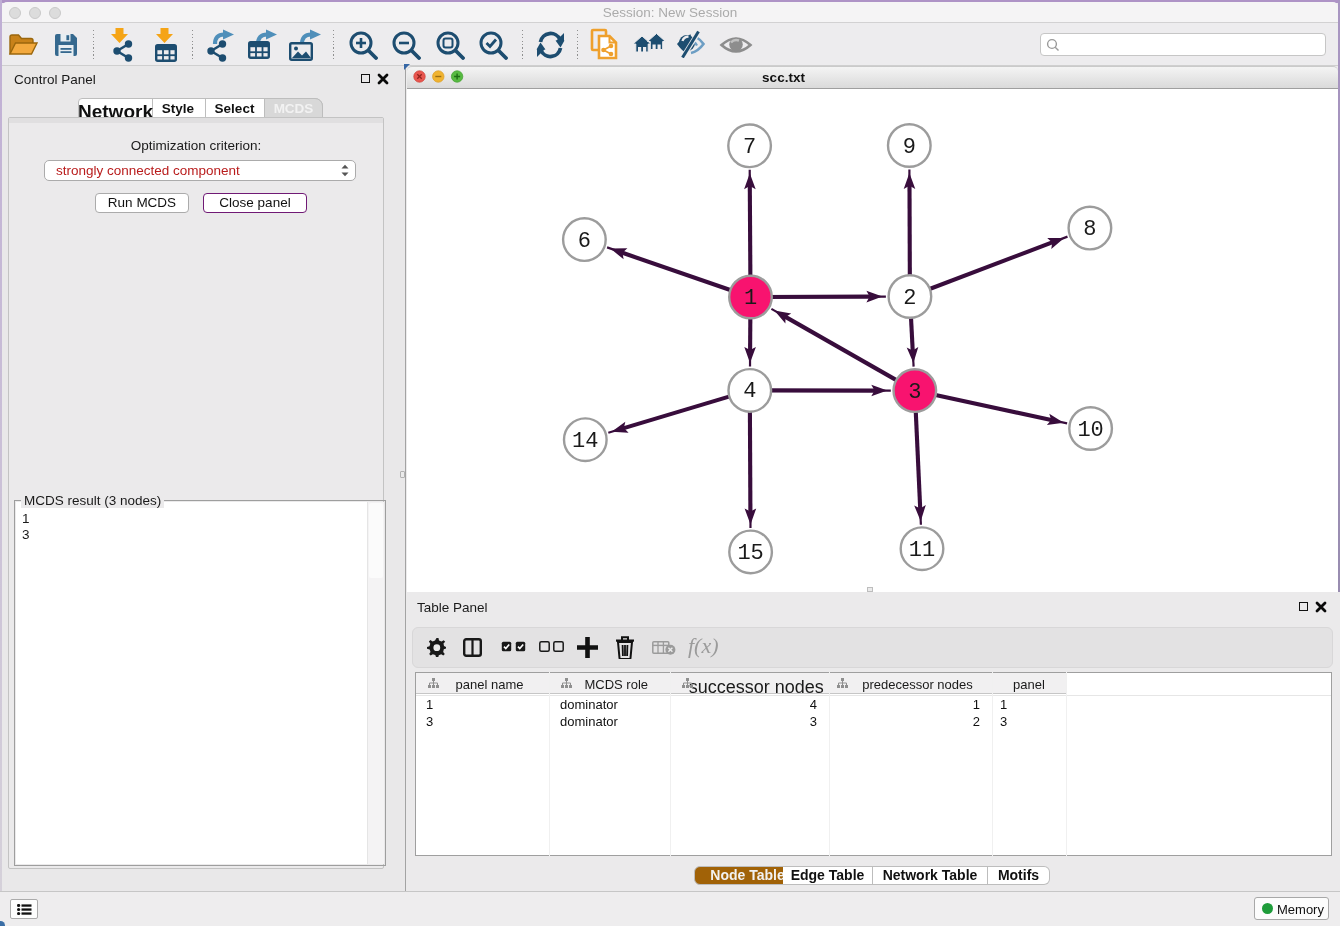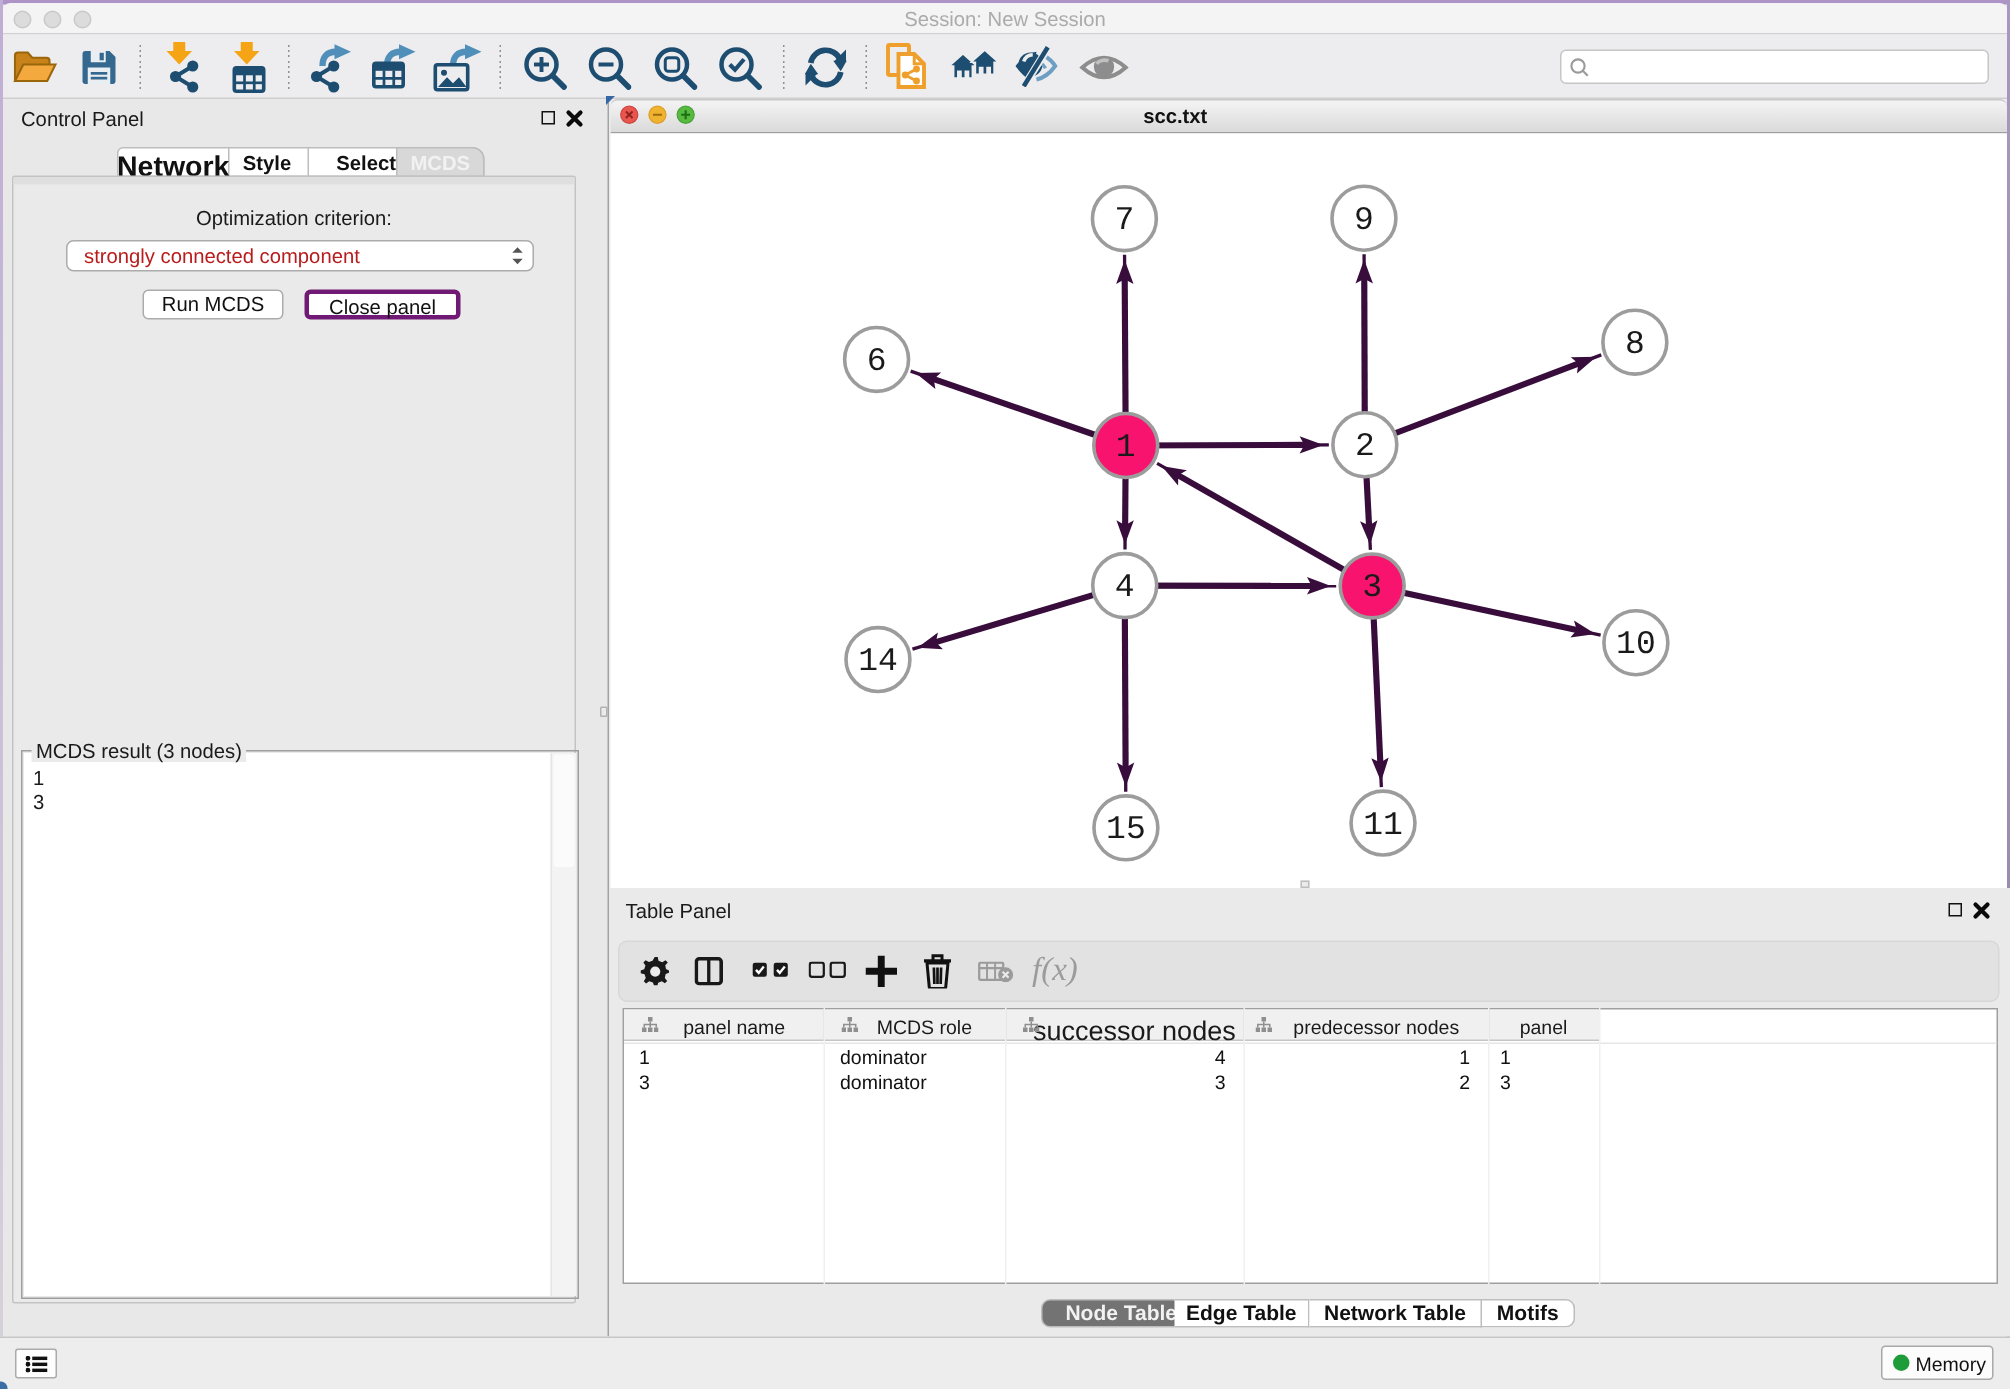--- a/index.html
+++ b/index.html
@@ -171,33 +171,33 @@
 <svg class="abs" style="left:377px;top:73px" width="12" height="12" viewBox="0 0 12 12">
     <path d="M2 2 L10 10 M10 2 L2 10" stroke="#0a0a0a" stroke-width="2.8" stroke-linecap="round"></path>
   </svg>
 
 <div class="abs" style="left:78px;top:98px;width:245px;height:19.5px;background:#fff;border:1px solid #bdbdbd;border-radius:4px 8px 0 0"></div>
 <div class="abs" style="left:264px;top:98px;width:59px;height:19.5px;background:#d8d8d8;border:1px solid #bdbdbd;border-radius:0 8px 0 0"></div>
 <div class="abs" style="left:151.5px;top:98px;width:1px;height:19.5px;background:#bdbdbd"></div>
 <div class="abs" style="left:205px;top:98px;width:1px;height:19.5px;background:#bdbdbd"></div>
 <div class="abs" style="left:78px;top:101px;width:74px;text-align:center;font-size:19px;font-weight:bold;color:#111">Network</div>
 <div class="abs" style="left:151px;top:101px;width:54px;text-align:center;font-size:13.5px;font-weight:bold;color:#111">Style</div>
-<div class="abs" style="left:205px;top:101px;width:59px;text-align:right;font-size:13.5px;font-weight:bold;color:#111">Select</div>
+<div class="abs" style="left:205px;top:101px;width:59px;text-align:center;font-size:13.5px;font-weight:bold;color:#111">Select</div>
 <div class="abs" style="left:264px;top:101px;width:59px;text-align:center;font-size:13.5px;font-weight:bold;color:#f2f2f2">MCDS</div>
 
 <div class="abs" style="left:8px;top:117px;width:376px;height:752px;background:#ebeaeb;border:1px solid #c3c3c3;border-radius:2px"></div>
 <div class="abs" style="left:9px;top:118px;width:374px;height:5px;background:#e0dfe0"></div>
 <div class="abs" style="left:8px;top:138px;width:376px;text-align:center;font-size:13.5px;color:#1a1a1a">Optimization criterion:</div>
 <div class="abs" style="left:44px;top:160px;width:312px;height:21px;background:#fff;border:1px solid #ababab;border-radius:5px"></div>
 <div class="abs" style="left:56px;top:163px;font-size:13.5px;color:#b91c1c">strongly connected component</div>
 <svg class="abs" style="left:339px;top:163px" width="12" height="15" viewBox="0 0 12 15">
     <path d="M2.5 5.5 L6 1.8 L9.5 5.5 Z M2.5 9.5 L6 13.2 L9.5 9.5 Z" fill="#555"></path>
   </svg>
 <div class="abs" style="left:95px;top:193px;width:94px;height:20px;background:#fff;border:1px solid #ababab;border-radius:4px;text-align:center;font-size:13.5px;color:#111;line-height:18px">Run MCDS</div>
-<div class="abs" style="left:203px;top:193px;width:104px;height:20px;background:#fff;border:3px solid #701a75;border-radius:4px;text-align:center;font-size:13.5px;color:#111;line-height:18px">Close panel</div>
+<div class="abs" style="left:203px;top:193px;width:104px;height:20px;background:#fff;border:1px solid #701a75;border-radius:4px;text-align:center;font-size:13.5px;color:#111;line-height:18px">Close panel</div>
 
 <div class="abs" style="left:14px;top:500px;width:372px;height:366px;border:1px solid #9e9e9e"></div>
 <div class="abs" style="left:16px;top:502px;width:368px;height:362px;background:#fff"></div>
 <div class="abs" style="left:367px;top:502px;width:17px;height:362px;background:#f4f3f4;border-left:1px solid #e5e5e5"></div>
 <div class="abs" style="left:369px;top:503px;width:14px;height:75px;background:#fbfbfb;border-radius:2px"></div>
 <div class="abs" style="left:21px;top:493px;background:#ebeaeb;padding:0 3px;font-size:13.5px;color:#1a1a1a">MCDS result (3 nodes)</div>
 <div class="abs" style="left:22px;top:511px;font-size:13.5px;color:#1a1a1a;line-height:16px">1<br>3</div>
 
 <div class="abs" style="left:405px;top:66px;width:933px;height:526px;border-left:1.3px solid #a3a3a3"></div>
 <div class="abs" style="left:407px;top:66px;width:931px;height:23px;background:linear-gradient(#f4f4f4,#dadada);border-top:1px solid #cacaca;border-bottom:1px solid #9f9f9f;border-radius:5px 5px 0 0"></div>
@@ -386,21 +386,21 @@
 <div class="abs" style="left:426px;top:713.5px;font-size:13px;color:#111">3</div>
 <div class="abs" style="left:560px;top:697px;font-size:13px;color:#111">dominator</div>
 <div class="abs" style="left:560px;top:713.5px;font-size:13px;color:#111">dominator</div>
 <div class="abs" style="left:700px;top:697px;width:117px;text-align:right;font-size:13px;color:#111">4</div>
 <div class="abs" style="left:700px;top:713.5px;width:117px;text-align:right;font-size:13px;color:#111">3</div>
 <div class="abs" style="left:860px;top:697px;width:120px;text-align:right;font-size:13px;color:#111">1</div>
 <div class="abs" style="left:860px;top:713.5px;width:120px;text-align:right;font-size:13px;color:#111">2</div>
 <div class="abs" style="left:1000px;top:697px;font-size:13px;color:#111">1</div>
 <div class="abs" style="left:1000px;top:713.5px;font-size:13px;color:#111">3</div>
 
-<div class="abs" style="left:694px;top:866px;width:107px;height:18.5px;background:#737373;border:1px solid #bdbdbd;border-radius:6px 0 0 6px;text-align:center;font-size:14px;font-weight:bold;color:#f2f2f2;line-height:17px">Node Table</div>
+<div class="abs" style="left:694px;top:866px;width:107px;height:18.5px;background:#a16207;border:1px solid #bdbdbd;border-radius:6px 0 0 6px;text-align:center;font-size:14px;font-weight:bold;color:#f2f2f2;line-height:17px">Node Table</div>
 <div class="abs" style="left:783px;top:866px;width:90px;height:18.5px;background:#fff;border:1px solid #bdbdbd;border-left:none;text-align:center;font-size:14px;font-weight:bold;color:#111;line-height:17px">Edge Table</div>
 <div class="abs" style="left:873px;top:866px;width:115px;height:18.5px;background:#fff;border:1px solid #bdbdbd;border-left:none;text-align:center;font-size:14px;font-weight:bold;color:#111;line-height:17px">Network Table</div>
 <div class="abs" style="left:988px;top:866px;width:62px;height:18.5px;background:#fff;border:1px solid #bdbdbd;border-left:none;border-radius:0 6px 6px 0;text-align:center;font-size:14px;font-weight:bold;color:#111;line-height:17px">Motifs</div>
 
 <div class="abs" style="left:0;top:891px;width:1340px;height:35px;background:#eeedee;border-top:1px solid #c6c6c6"></div>
 <div class="abs" style="left:10px;top:899px;width:28px;height:20px;background:#fdfdfd;border:1px solid #ababab;border-radius:2px"></div>
 <svg class="abs" style="left:17px;top:904px" width="15" height="11" viewBox="0 0 15 11">
 <circle cx="1.6" cy="1.5" r="1.6" fill="#111"></circle>
     <circle cx="1.6" cy="5.5" r="1.6" fill="#111"></circle>
     <circle cx="1.6" cy="9.5" r="1.6" fill="#111"></circle>

